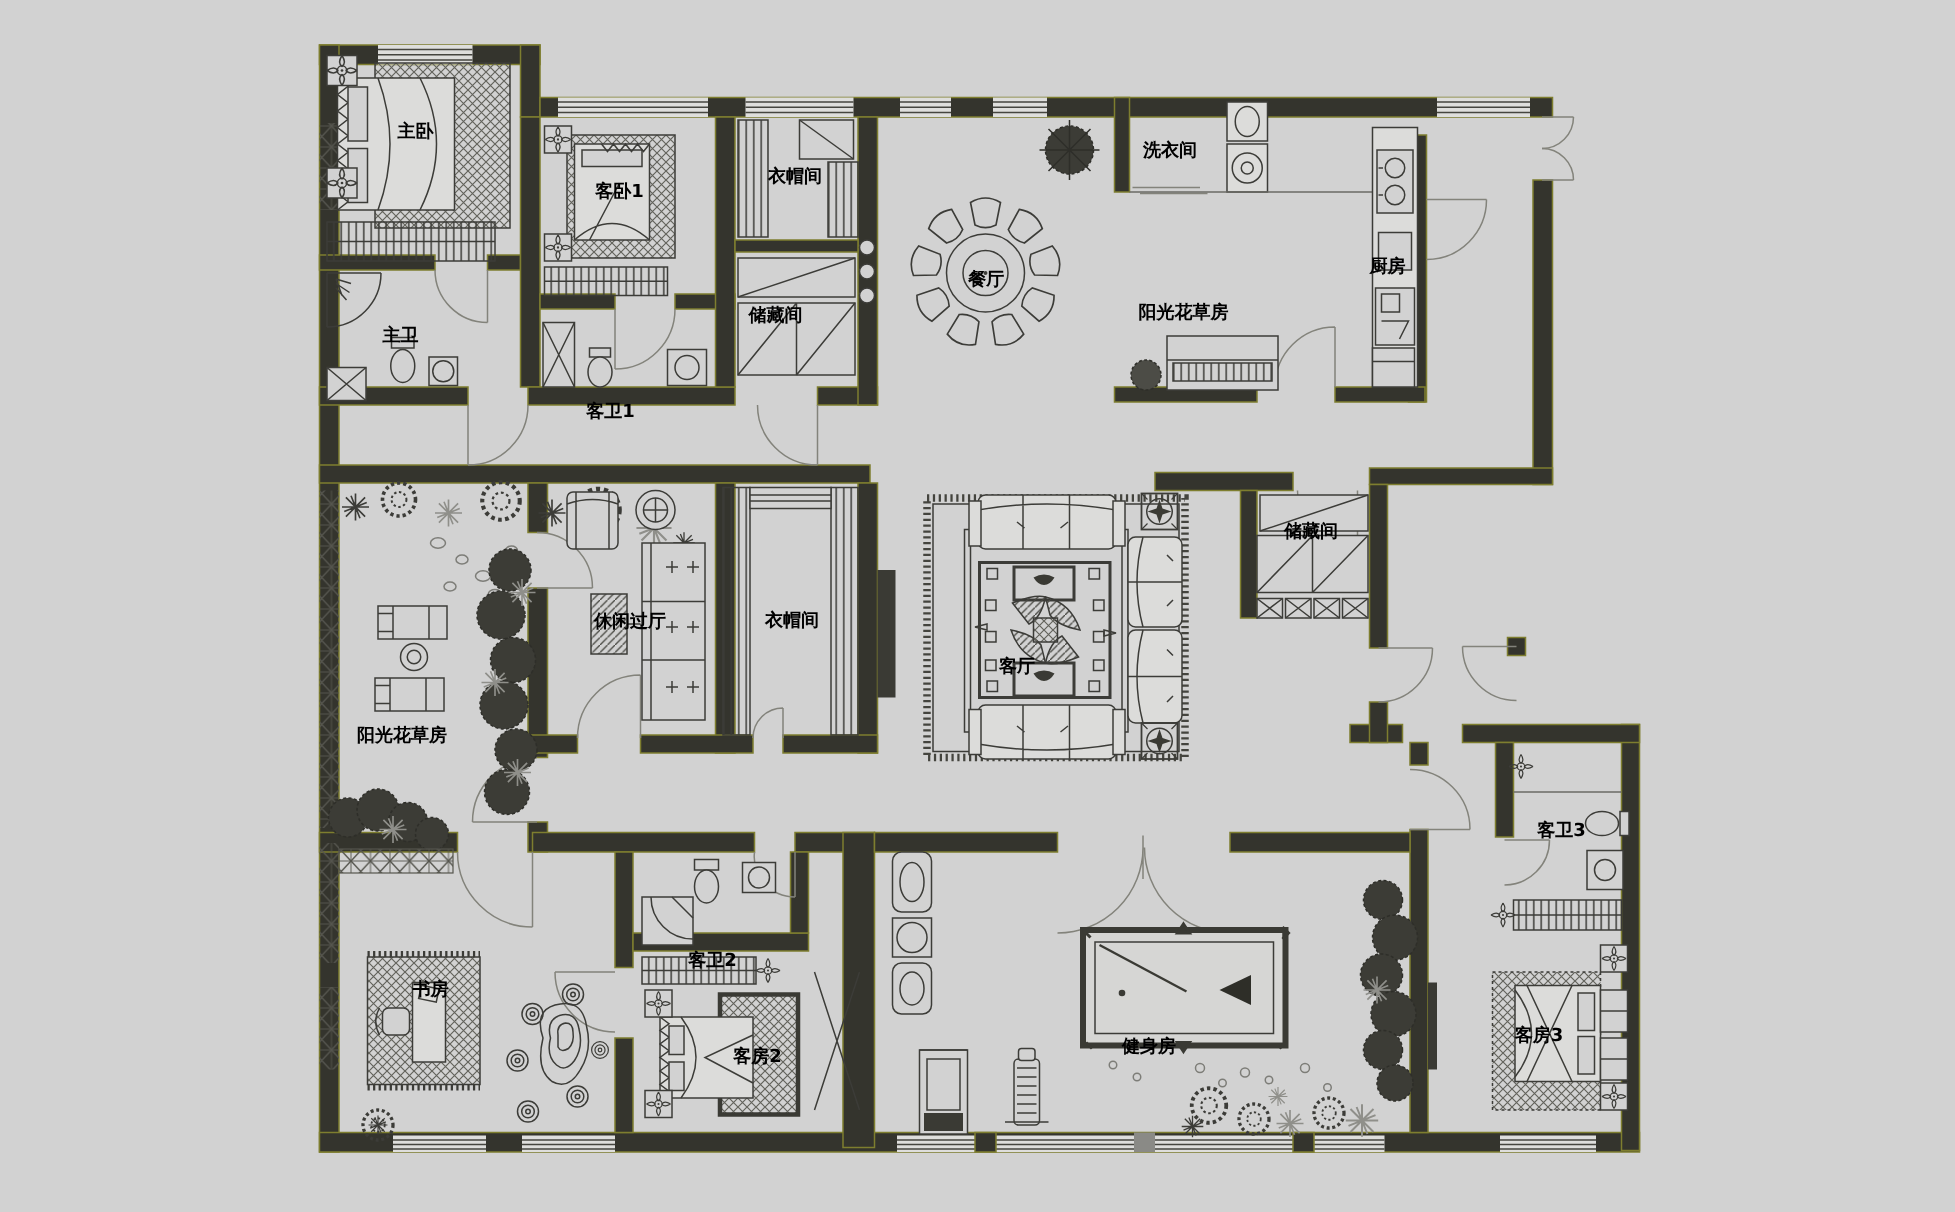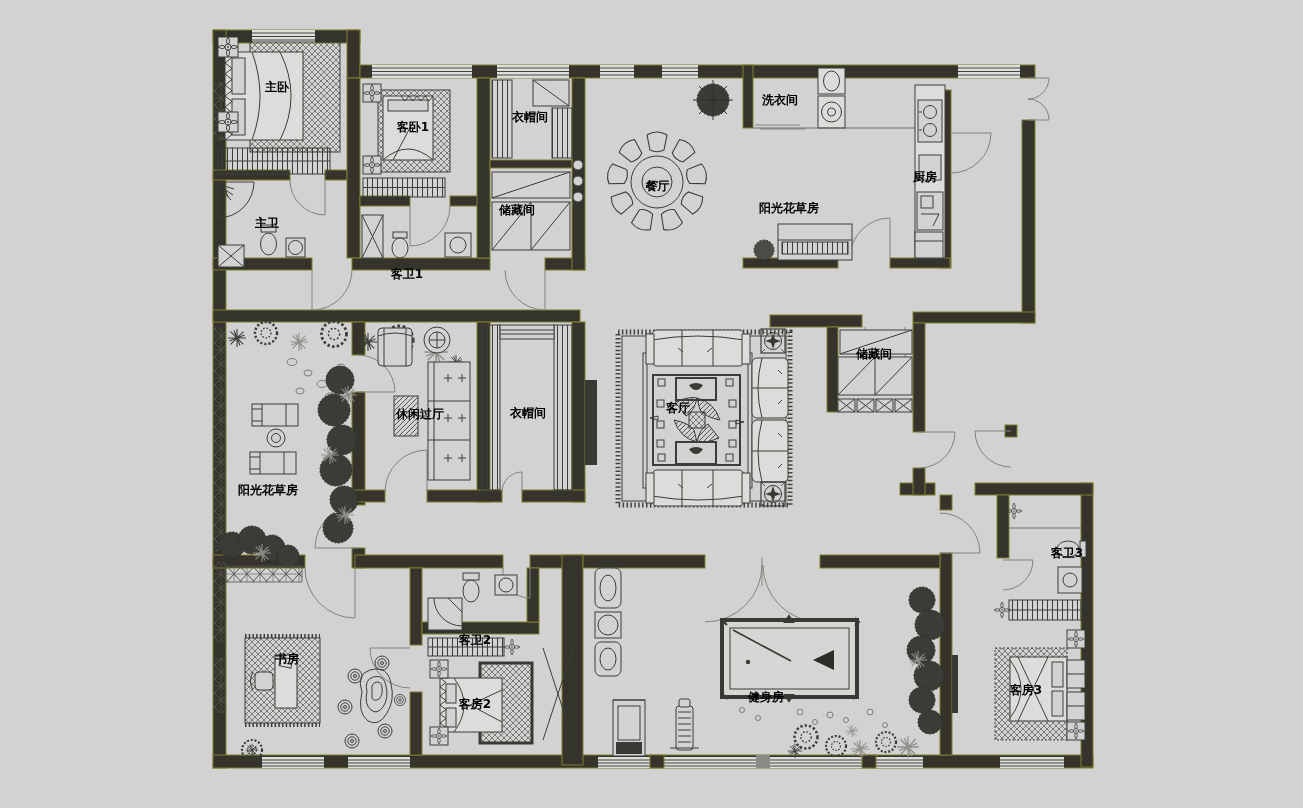--- a/index.html
+++ b/index.html
@@ -665,22 +665,22 @@
       <div class="room-label" style="left: 517px; top: 210px;">储藏间</div>
       <div class="room-label" style="left: 640px; top: 186px; padding-left: 35px;">餐厅</div>
       <div class="room-label" style="left: 780px; top: 100px;">洗衣间</div>
       <div class="room-label" style="left: 789px; top: 208px;">阳光花草房</div>
       <div class="room-label" style="left: 893px; top: 177px; margin-left: 32px;">厨房</div>
       <div class="room-label" style="left: 267px; top: 223px;">主卫</div>
       <div class="room-label" style="left: 407px; top: 230px; margin-top: 44px;">客卫1</div>
       <div class="room-label" style="left: 420px; top: 414px;">休闲过厅</div>
       <div class="room-label" style="left: 528px; top: 413px;">衣帽间</div>
       <div class="room-label" style="left: 268px; top: 490px;">阳光花草房</div>
-      <div class="room-label" style="left: 678px; top: 408px; text-align: right;">客厅</div>
+      <div class="room-label" style="left: 678px; top: 444px; text-align: right;">客厅</div>
       <div class="room-label" style="left: 874px; top: 354px;">储藏间</div>
-      <div class="room-label" style="left: 1041px; top: 553px; margin-left: 26px;">客卫3</div>
+      <div class="room-label" style="left: 1041px; top: 553px;">客卫3</div>
       <div class="room-label" style="left: 287px; top: 659px;">书房</div>
       <div class="room-label" style="left: 475px; top: 640px;">客卫2</div>
-      <div class="room-label" style="left: 475px; top: 704px; text-align: right;">客房2</div>
+      <div class="room-label" style="left: 505px; top: 704px; text-align: right;">客房2</div>
       <div class="room-label" style="left: 766px; top: 658px; margin-top: 39px;">健身房</div>
       <div class="room-label" style="left: 1026px; top: 690px;">客房3</div>
     </div>
 </div>
 
 </body></html>

